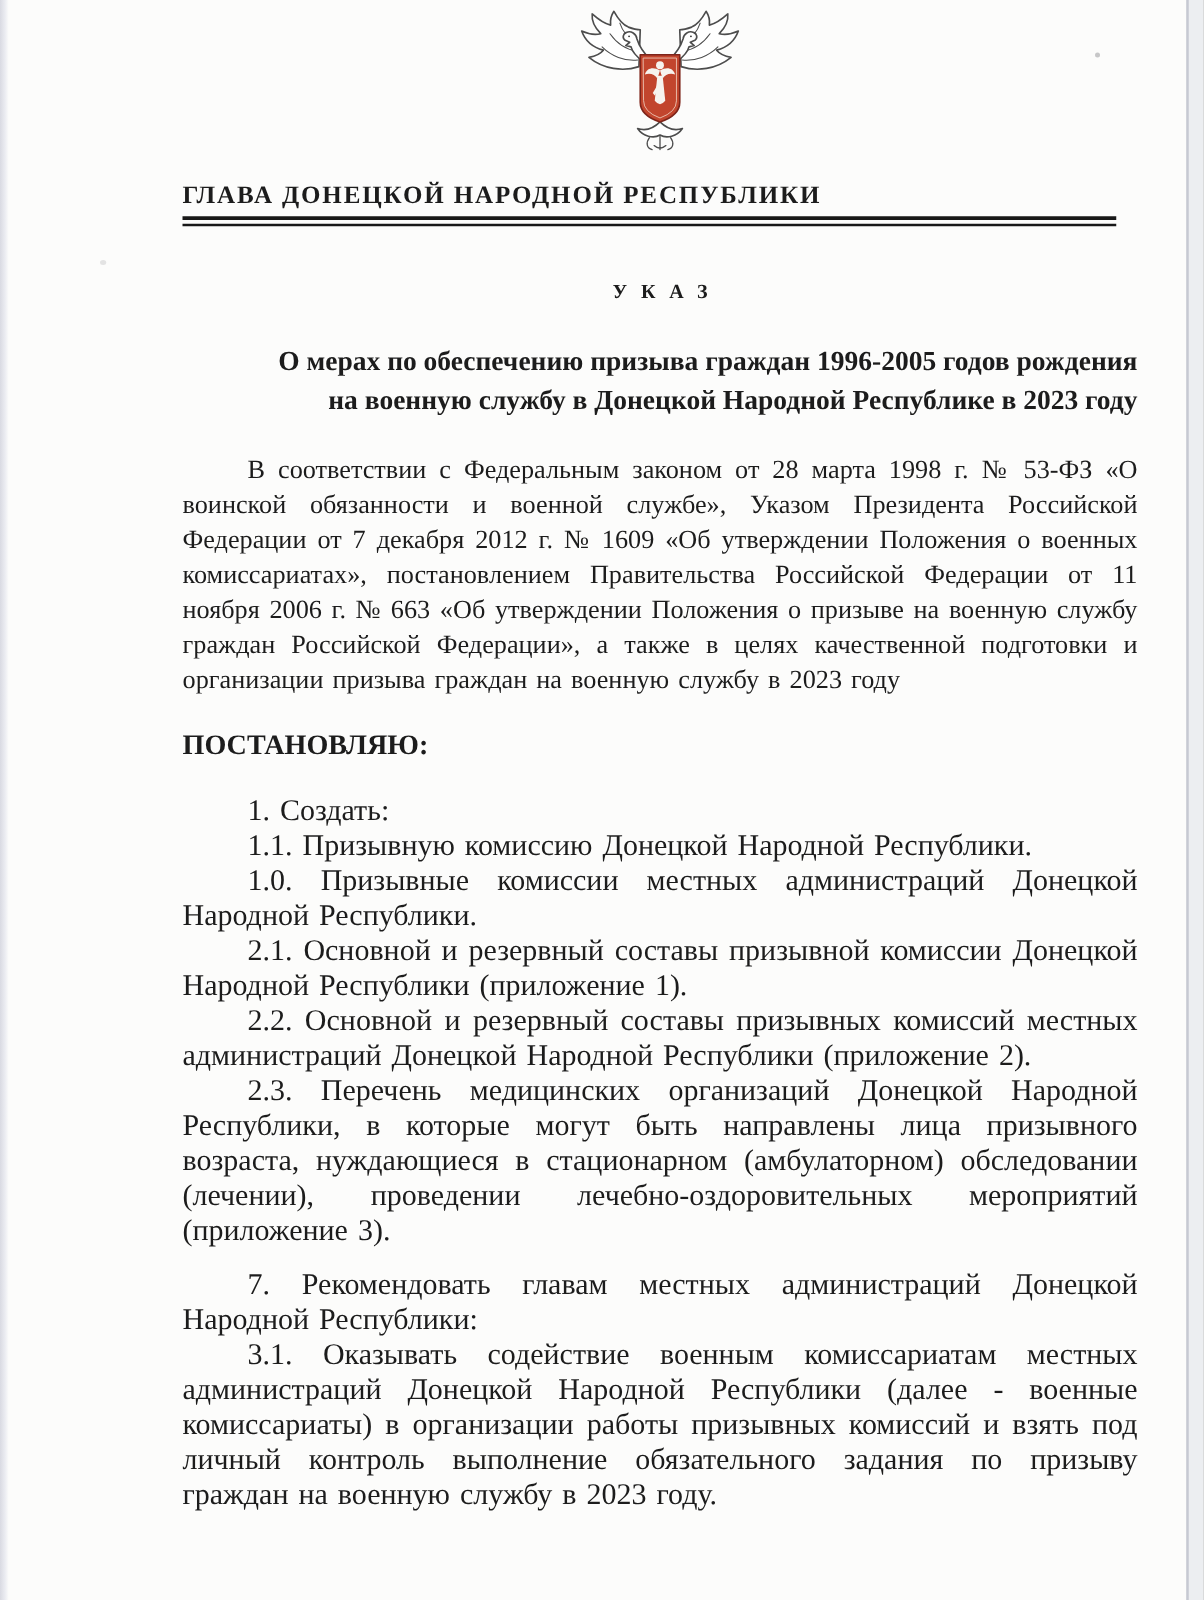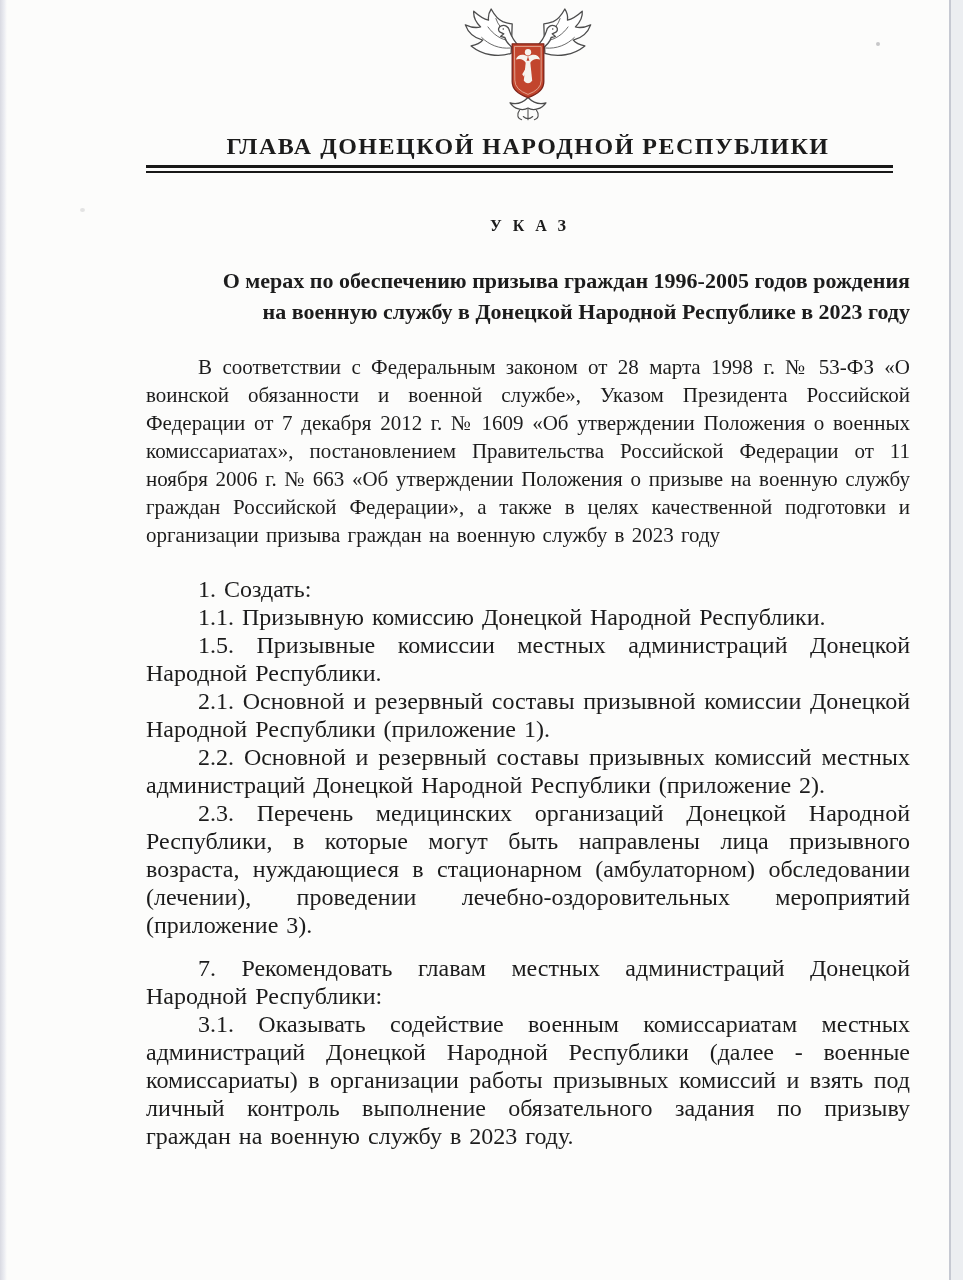--- a/index.html
+++ b/index.html
@@ -35,24 +35,24 @@
   }
   .content{
     position:absolute;left:146px;top:0;width:764px;
   }
   .emblem{
     width:158px;margin:8px auto 0;
   }
   .emblem svg{display:block;width:100%;height:auto;}
   .shield{fill:var(--shield);stroke:var(--shield-border);}
   .org-header{
-    margin-top:4px;
-    text-align:center;
+    margin-top:16px;
+    text-align:left;
     font-weight:bold;
-    font-size:24px;
+    font-size:20px;
     letter-spacing:1.5px;
     white-space:nowrap;
   }
   .rule{
     width:747px;
     height:3px;
     margin-top:5px;
     border-top:3px solid #181818;
     border-bottom:2px solid #181818;
   }
@@ -146,25 +146,26 @@
 
     <div class="doc-type">УКАЗ</div>
 
     <div class="doc-title">
       <div>О мерах по обеспечению призыва граждан 1996-2005 годов рождения</div>
       <div>на военную службу в Донецкой Народной Республике в 2023 году</div>
     </div>
 
     <p class="preamble">В соответствии с Федеральным законом от 28 марта 1998 г. № 53-ФЗ «О воинской обязанности и военной службе», Указом Президента Российской Федерации от 7 декабря 2012 г. № 1609 «Об утверждении Положения о военных комиссариатах», постановлением Правительства Российской Федерации от 11 ноября 2006 г. № 663 «Об утверждении Положения о призыве на военную службу граждан Российской Федерации», а также в целях качественной подготовки и организации призыва граждан на военную службу в 2023 году</p>
 
+    <p class="resolve">ПОСТАНОВЛЯЮ:</p>
 
     <div class="items">
         <p class="body-par">1. Создать:</p>
         <p class="body-par">1.1. Призывную комиссию Донецкой Народной Республики.</p>
-        <p class="body-par">1.5. Призывные комиссии местных администраций Донецкой Народной Республики.</p>
+        <p class="body-par">1.0. Призывные комиссии местных администраций Донецкой Народной Республики.</p>
         <p class="body-par">2.1. Основной и резервный составы призывной комиссии Донецкой Народной Республики (приложение 1).</p>
         <p class="body-par">2.2. Основной и резервный составы призывных комиссий местных администраций Донецкой Народной Республики (приложение 2).</p>
         <p class="body-par">2.3. Перечень медицинских организаций Донецкой Народной Республики, в которые могут быть направлены лица призывного возраста, нуждающиеся в стационарном (амбулаторном) обследовании (лечении), проведении лечебно-оздоровительных мероприятий (приложение 3).</p>
         <p class="body-par gap">7. Рекомендовать главам местных администраций Донецкой Народной Республики:</p>
         <p class="body-par">3.1. Оказывать содействие военным комиссариатам местных администраций Донецкой Народной Республики (далее - военные комиссариаты) в организации работы призывных комиссий и взять под личный контроль выполнение обязательного задания по призыву граждан на военную службу в 2023 году.</p>
       </div>
 
   </div>
 </div>
 

